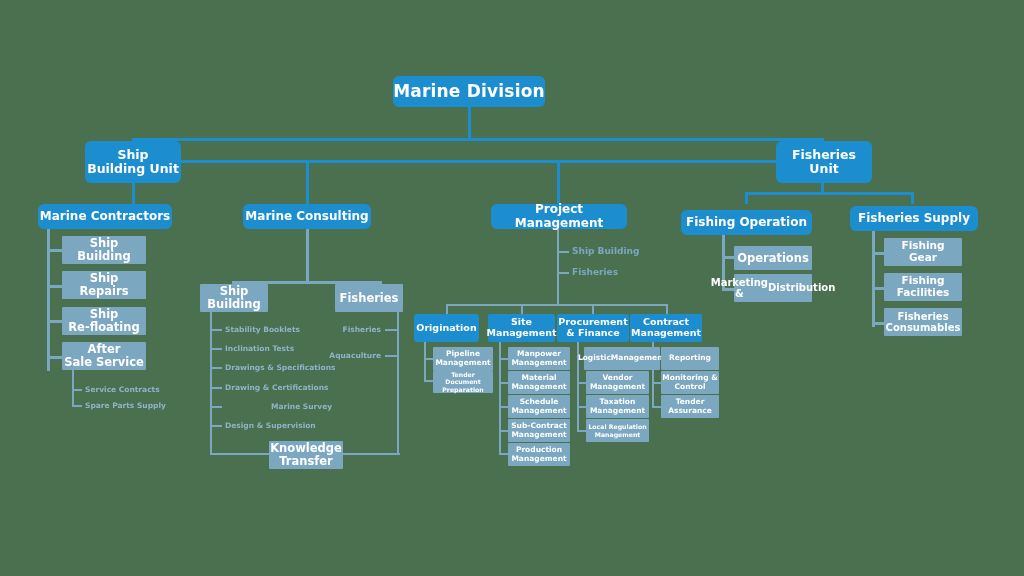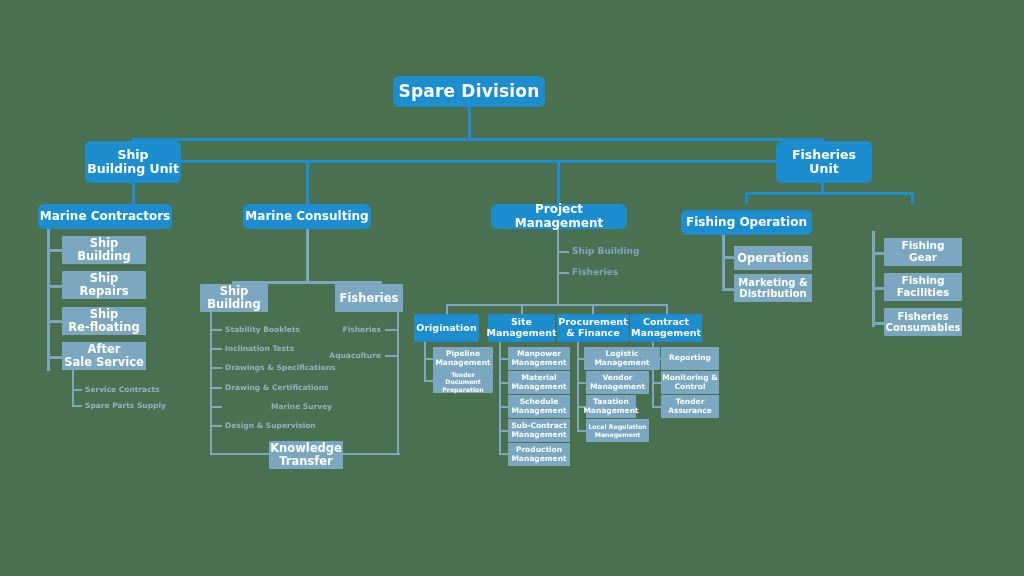--- a/index.html
+++ b/index.html
@@ -71,21 +71,21 @@
   <div class="ln v" style="left:132px;top:180px;width:3px;height:24px;"></div>
   <div class="ln v" style="left:306px;top:161px;width:3px;height:43px;"></div>
   <div class="ln v" style="left:557px;top:161px;width:3px;height:43px;"></div>
 
   <div class="ln v" style="left:821px;top:180px;width:3px;height:14px;"></div>
   <div class="ln h" style="left:746px;top:192px;width:168px;height:3px;"></div>
   <div class="ln v" style="left:745px;top:192px;width:3px;height:12px;"></div>
   <div class="ln v" style="left:911px;top:192px;width:3px;height:12px;"></div>
 
   <div class="node primary lvl0" style="left:393px;top:76px;width:152px;height:31px;">
-    <span>Spare Division</span>
+    <span>Marine Division</span>
   </div>
 
   <div class="node primary lvl1" style="left:85px;top:141px;width:96px;height:42px;flex-direction:column;">
     <span>Ship</span>
     <span>Building Unit</span>
   </div>
 
   <div class="node primary lvl1" style="left:776px;top:141px;width:96px;height:42px;flex-direction:column;">
     <span>Fisheries</span>
     <span>Unit</span>
@@ -100,20 +100,23 @@
   </div>
 
   <div class="node primary lvl2" style="left:243px;top:204px;width:128px;height:25px;">
     <span>Marine Consulting</span>
   </div>
 
   <div class="node primary lvl2" style="left:681px;top:210px;width:131px;height:25px;">
     <span>Fishing Operation</span>
   </div>
 
+  <div class="node primary lvl2" style="left:850px;top:206px;width:128px;height:25px;">
+    <span>Fisheries Supply</span>
+  </div>
 
   <div class="ln2 v" style="left:47px;top:229px;width:3px;height:142px;"></div>
   <div class="ln2 h" style="left:47px;top:249px;width:15px;height:3px;"></div>
   <div class="ln2 h" style="left:47px;top:285px;width:15px;height:3px;"></div>
   <div class="ln2 h" style="left:47px;top:320px;width:15px;height:3px;"></div>
   <div class="ln2 h" style="left:47px;top:356px;width:15px;height:3px;"></div>
 
   <div class="node secondary lvl3" style="left:62px;top:236px;width:84px;height:28px;flex-direction:column;">
     <span>Ship</span>
     <span>Building</span>
@@ -242,29 +245,29 @@
   <div class="node secondary lvl5" style="left:508px;top:443px;width:62px;height:23px;flex-direction:column;">
     <span>Production</span>
     <span>Management</span>
   </div>
 
   <div class="ln2 v" style="left:577px;top:342px;width:2px;height:90px;"></div>
   <div class="ln2 h" style="left:577px;top:358px;width:9px;height:2px;"></div>
   <div class="ln2 h" style="left:577px;top:382px;width:9px;height:2px;"></div>
   <div class="ln2 h" style="left:577px;top:406px;width:9px;height:2px;"></div>
   <div class="ln2 h" style="left:577px;top:430px;width:9px;height:2px;"></div>
-  <div class="node secondary lvl5" style="left:584px;top:347px;width:76px;height:23px;flex-direction:column;">
+  <div class="node secondary lvl5" style="left:584px;top:347px;width:76px;height:23px;flex-direction:row;">
     <span>Logistic</span>
     <span>Management</span>
   </div>
   <div class="node secondary lvl5" style="left:586px;top:371px;width:63px;height:23px;flex-direction:column;">
     <span>Vendor</span>
     <span>Management</span>
   </div>
-  <div class="node secondary lvl5" style="left:586px;top:395px;width:50px;height:23px;flex-direction:column;">
+  <div class="node secondary lvl5" style="left:586px;top:395px;width:63px;height:23px;flex-direction:column;">
     <span>Taxation</span>
     <span>Management</span>
   </div>
   <div class="node secondary lvl5" style="left:586px;top:419px;width:63px;height:23px;flex-direction:column;font-size:6.2px;">
     <span>Local Regulation</span>
     <span>Management</span>
   </div>
 
   <div class="ln2 v" style="left:652px;top:342px;width:2px;height:66px;"></div>
   <div class="ln2 h" style="left:652px;top:358px;width:9px;height:2px;"></div>
@@ -281,21 +284,21 @@
     <span>Tender</span>
     <span>Assurance</span>
   </div>
 
   <div class="ln2 v" style="left:722px;top:235px;width:3px;height:55px;"></div>
   <div class="ln2 h" style="left:722px;top:256px;width:12px;height:3px;"></div>
   <div class="ln2 h" style="left:722px;top:288px;width:12px;height:3px;"></div>
   <div class="node secondary lvl3" style="left:734px;top:246px;width:78px;height:24px;">
     <span>Operations</span>
   </div>
-  <div class="node secondary lvl3" style="left:734px;top:274px;width:78px;height:28px;flex-direction:column;font-size:10px;">
+  <div class="node secondary lvl3" style="left:734px;top:274px;width:78px;height:28px;flex-direction:row;font-size:10px;">
     <span>Marketing &amp;</span>
     <span>Distribution</span>
   </div>
 
   <div class="ln2 v" style="left:872px;top:231px;width:3px;height:96px;"></div>
   <div class="ln2 h" style="left:872px;top:252px;width:12px;height:3px;"></div>
   <div class="ln2 h" style="left:872px;top:287px;width:12px;height:3px;"></div>
   <div class="ln2 h" style="left:872px;top:322px;width:12px;height:3px;"></div>
   <div class="node secondary lvl3" style="left:884px;top:238px;width:78px;height:28px;flex-direction:column;font-size:10.5px;">
     <span>Fishing</span>

